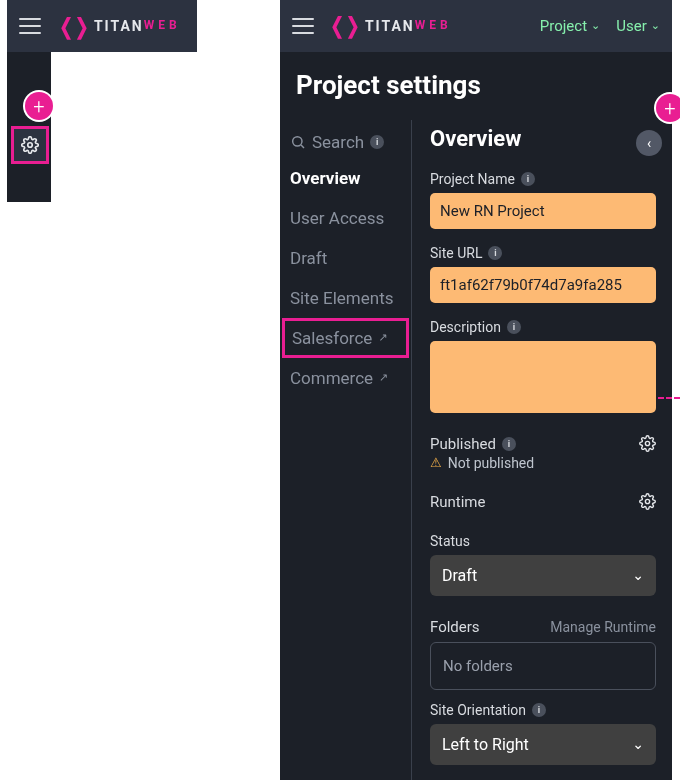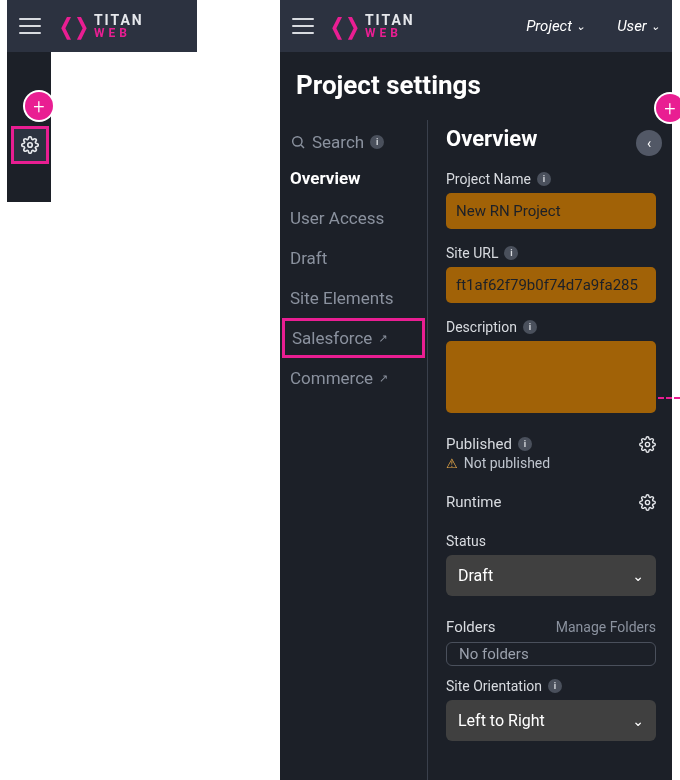--- a/index.html
+++ b/index.html
@@ -32,21 +32,21 @@
     cursor: pointer;
   }
   .ham span { height: 2px; background: #d8dbe0; border-radius: 2px; }
   .logo {
     display: flex; align-items: center; gap: 6px;
   }
   .logo-glyph {
     font-size: 22px; color: #e91e92; font-weight: 900;
     letter-spacing: -3px;
   }
-  .logo-text { display: flex; flex-direction: column; line-height: 1; }
+  .logo-text { display: flex; flex-direction: row; line-height: 1; }
   .logo-t { color: #e6e8ec; font-size: 14px; font-weight: 700; letter-spacing: 2px; }
   .logo-w { color: #e91e92; font-size: 12px; font-weight: 700; letter-spacing: 4px; }
 
   .left-strip {
     width: 44px;
     background: #1c2028;
     height: 150px;
     position: relative;
   }
   .fab {
@@ -83,24 +83,23 @@
   }
   .right-header {
     height: 52px;
     background: #2c3240;
     display: flex; align-items: center;
     padding: 0 12px;
     gap: 14px;
   }
   .top-menu {
     margin-left: auto;
-    display: flex; gap: 32px;
-    color: #ffffff;
+    display: flex; gap: 16px;
+    color: #86efac;
     font-size: 15px;
-    font-style: italic;
   }
   .top-menu-item { display: flex; align-items: center; gap: 4px; cursor: pointer; }
   .chev-down { font-size: 11px; }
 
   .page-title {
     color: #fff;
     font-size: 26px;
     font-weight: 700;
     padding: 18px 16px 20px 16px;
     position: relative;
@@ -112,21 +111,21 @@
   }
 
   .content-row {
     display: flex;
     flex: 1 1 auto;
     min-height: 0;
   }
 
   
   .side-nav {
-    width: 148px;
+    width: 132px;
     border-right: 1px solid #3a404c;
     padding-top: 6px;
   }
   .search-row {
     display: flex; align-items: center;
     color: #8a919e;
     padding: 6px 10px;
     gap: 6px;
     font-size: 17px;
   }
@@ -179,21 +178,21 @@
   }
   .field { margin-bottom: 16px; }
   .field-label {
     color: #d8dbe0;
     font-size: 14px;
     display: flex; align-items: center; gap: 6px;
     margin-bottom: 6px;
   }
   .input {
     width: 100%;
-    background: #a16207;
+    background: #fdba74;
     border: none;
     border-radius: 5px;
     padding: 9px 10px;
     font-size: 15px;
     color: #1c2028;
     font-family: inherit;
   }
   .textarea { height: 72px; resize: none; }
 
   .row-head {
@@ -226,21 +225,21 @@
 
   .folders-row {
     display: flex; align-items: center; justify-content: space-between;
     margin-top: 22px;
   }
   .folders-row .flbl { color: #d8dbe0; font-size: 15px; }
   .manage-link { color: #8a919e; font-size: 14px; cursor: pointer; }
   .folder-pill {
     border: 1px solid #4a505c;
     border-radius: 6px;
-    padding: 2px 12px;
+    padding: 14px 12px;
     color: #9aa0ac;
     font-size: 15px;
     margin-top: 6px;
   }
 
   .dashed-guide {
     position: absolute;
     right: 0;
     top: 397px;
     width: 22px;
@@ -396,21 +395,21 @@
       </div>
 
       <div class="field-label" style="margin-top:22px">Status</div>
       <div class="select">
         <span>Draft</span>
         <span class="chev-down">⌄</span>
       </div>
 
       <div class="folders-row">
         <span class="flbl">Folders</span>
-        <span class="manage-link">Manage Folders</span>
+        <span class="manage-link">Manage Runtime</span>
       </div>
       <div class="folder-pill">No folders</div>
 
       <div class="field-label" style="margin-top:12px">
         <span>Site Orientation</span>
         <span class="info-dot">i</span>
       </div>
       <div class="select">
         <span>Left to Right</span>
         <span class="chev-down">⌄</span>

